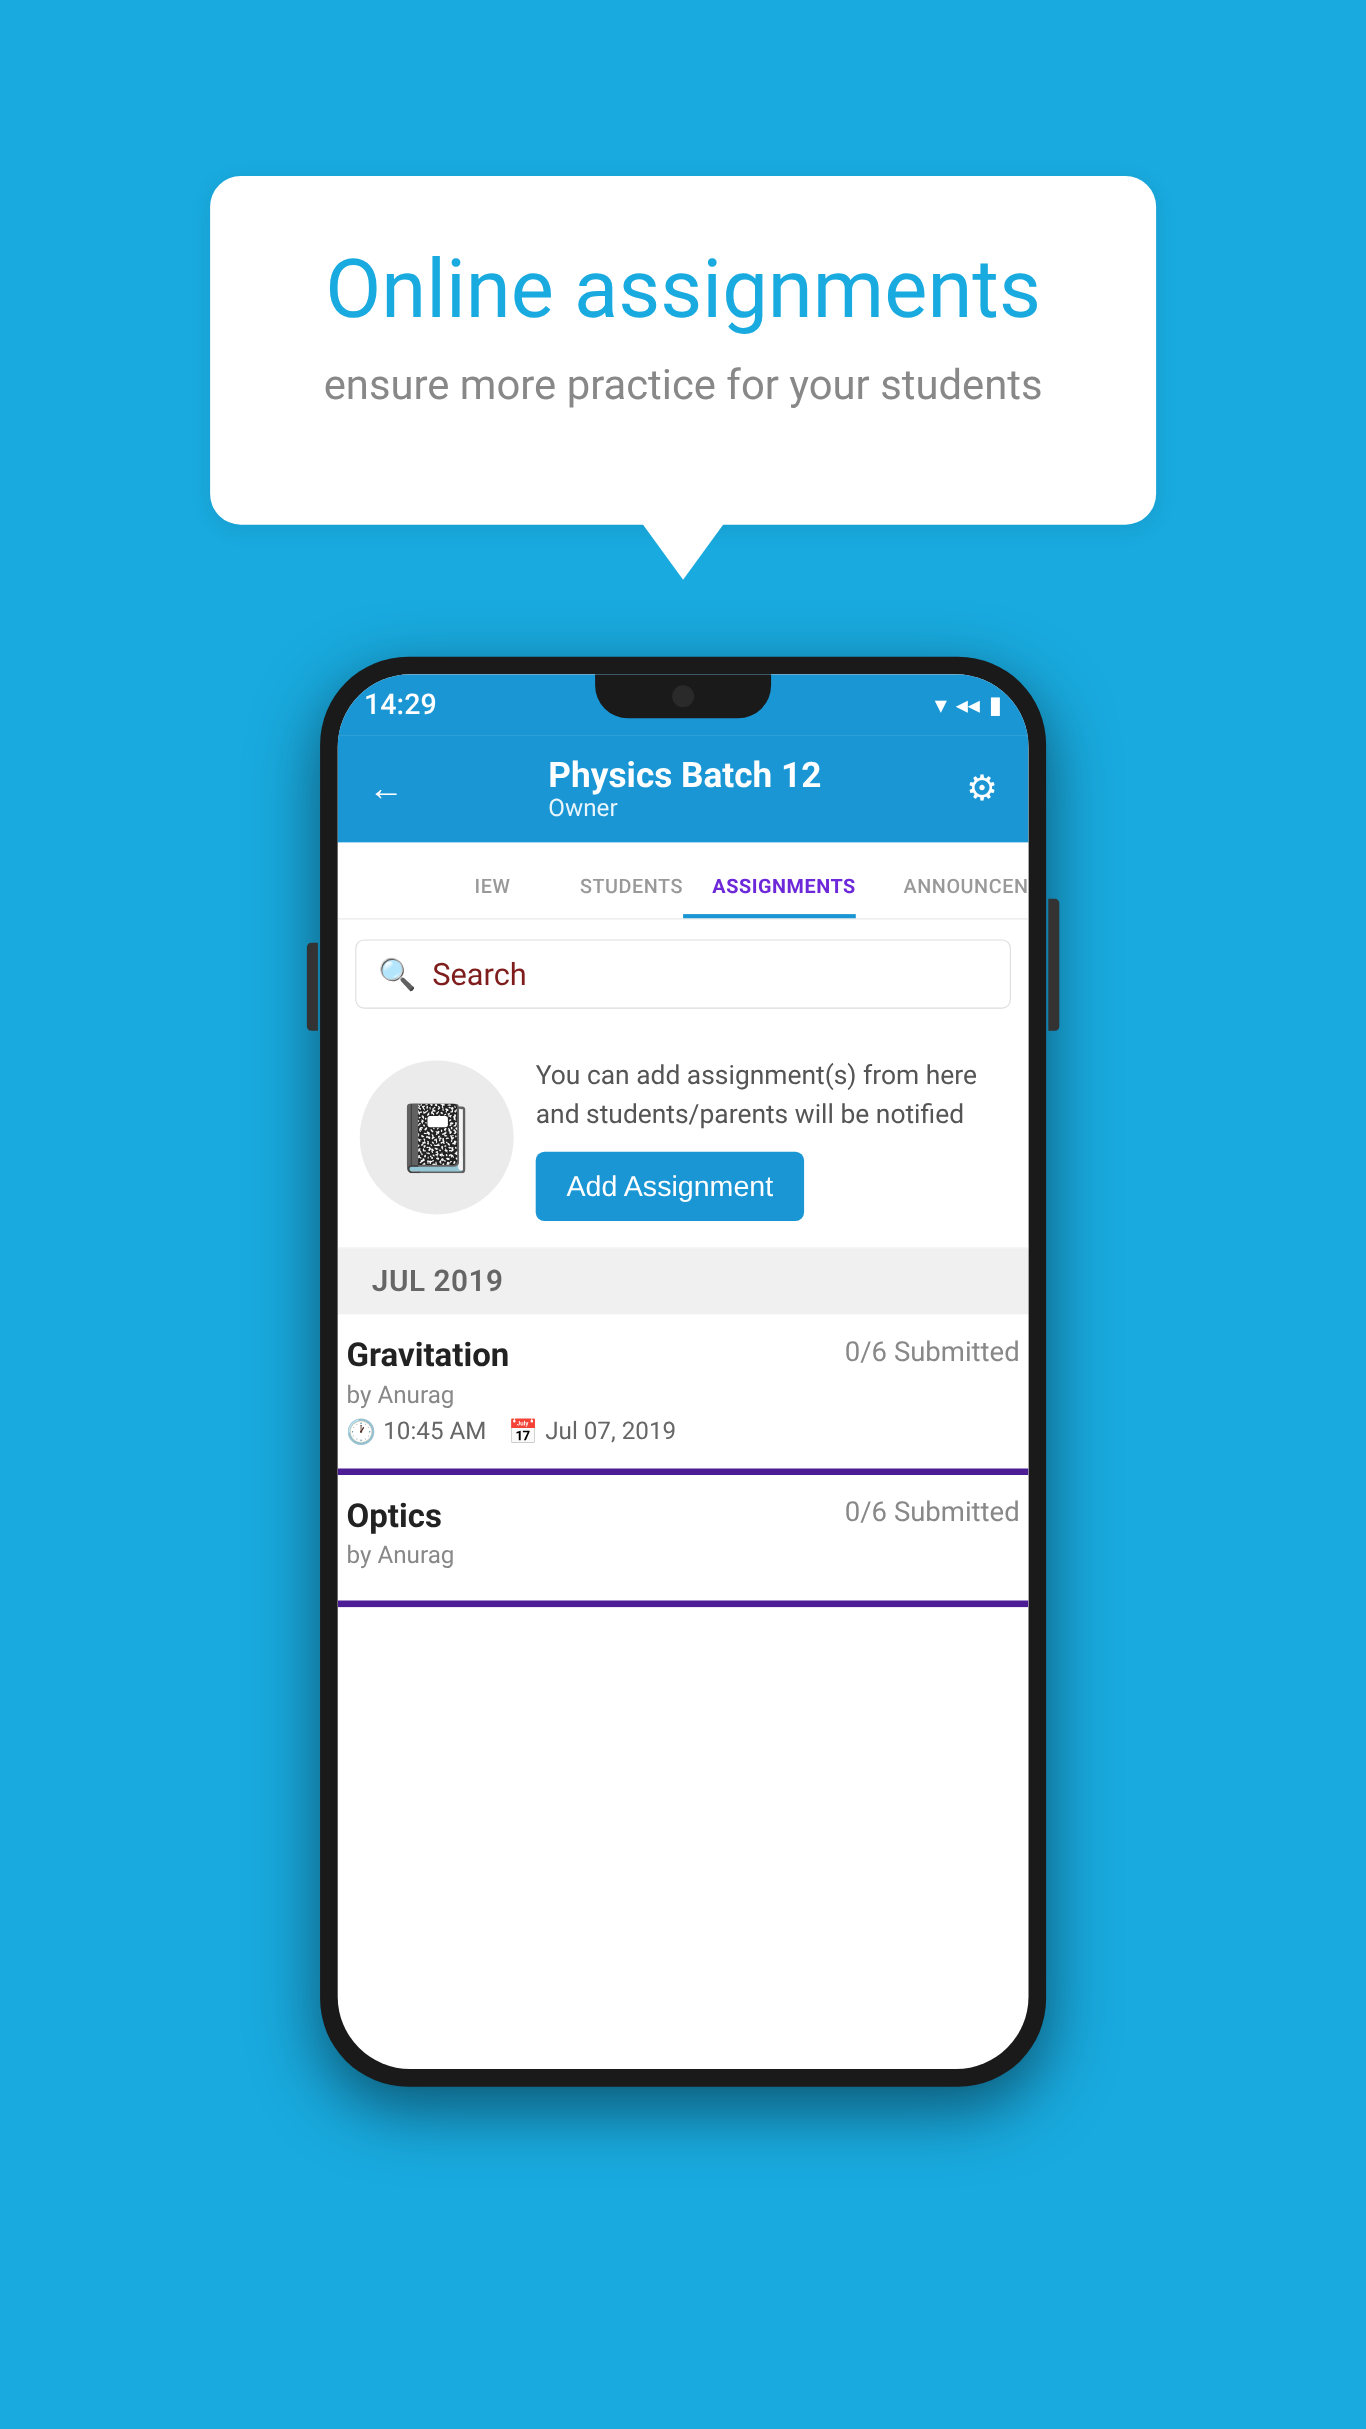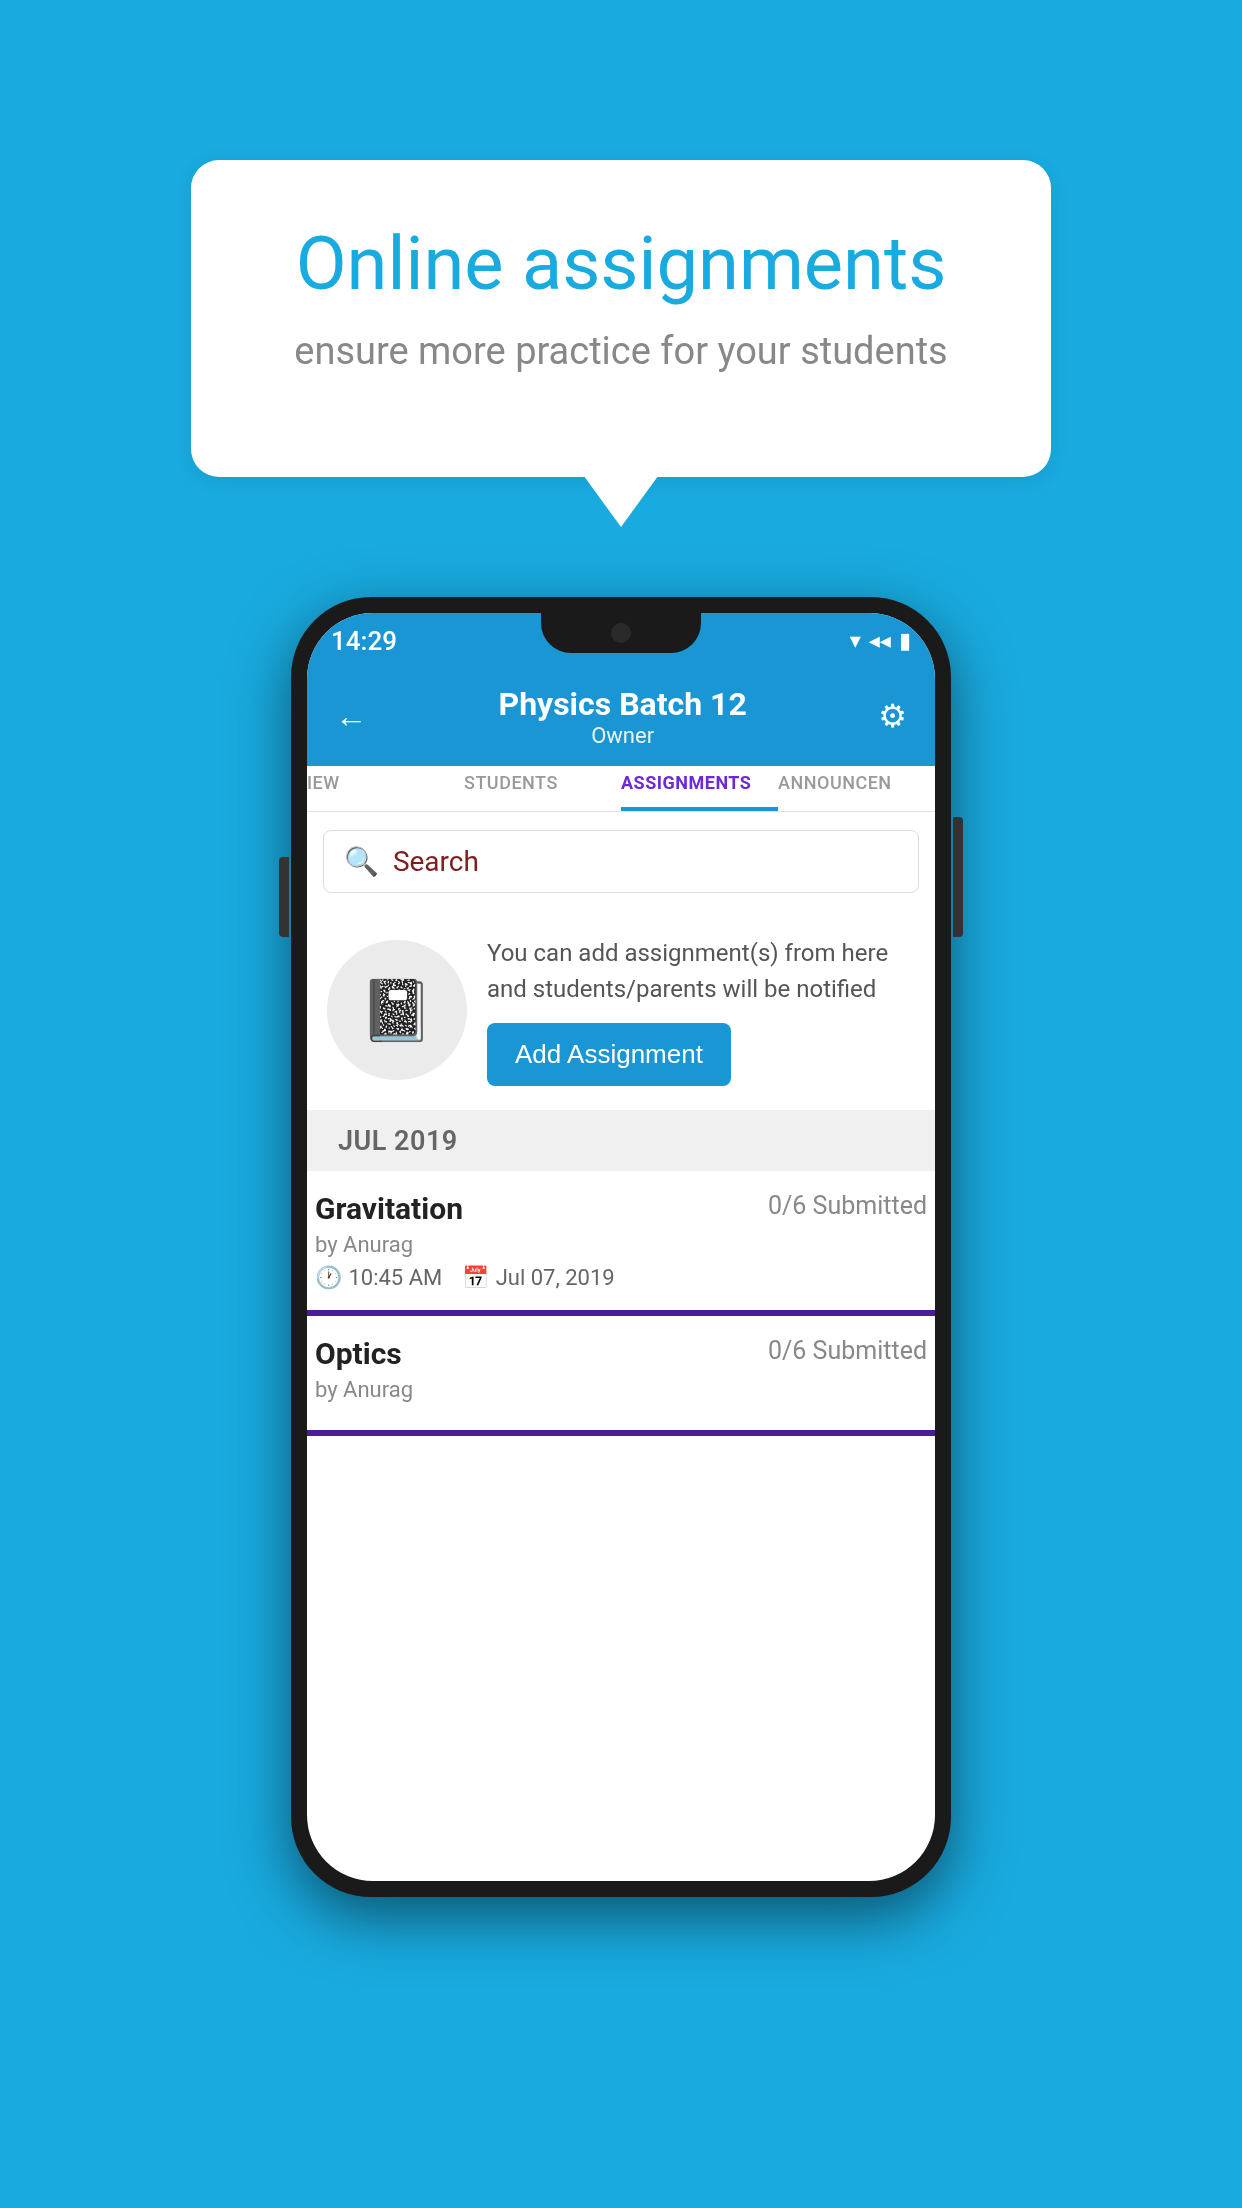--- a/index.html
+++ b/index.html
@@ -160,21 +160,21 @@
     
     .app-header {
       background: #1A96D5;
       padding: 16px 20px 18px;
       display: flex;
       align-items: center;
       justify-content: space-between;
     }
 
     .header-center {
-      text-align: center;
+      text-align: left;
     }
 
     .header-title {
       color: white;
       font-size: 32px;
       font-weight: 700;
     }
 
     .header-subtitle {
       color: rgba(255,255,255,0.9);
@@ -198,22 +198,22 @@
     
     .tabs-bar {
       display: flex;
       background: white;
       border-bottom: 1px solid #e0e0e0;
       overflow: hidden;
     }
 
     .tab-item {
       flex: 1;
-      text-align: left;
-      padding: 6px 0 18px;
+      text-align: right;
+      padding: 30px 0 18px;
       font-size: 22px;
       font-weight: 500;
       color: #999;
       cursor: pointer;
       letter-spacing: 0.5px;
       text-transform: uppercase;
       position: relative;
     }
 
     .tab-item.active {

